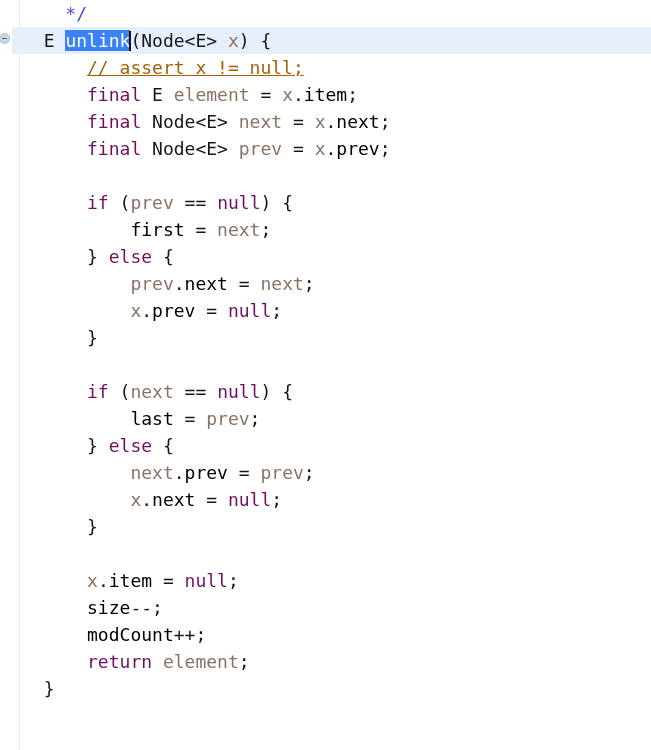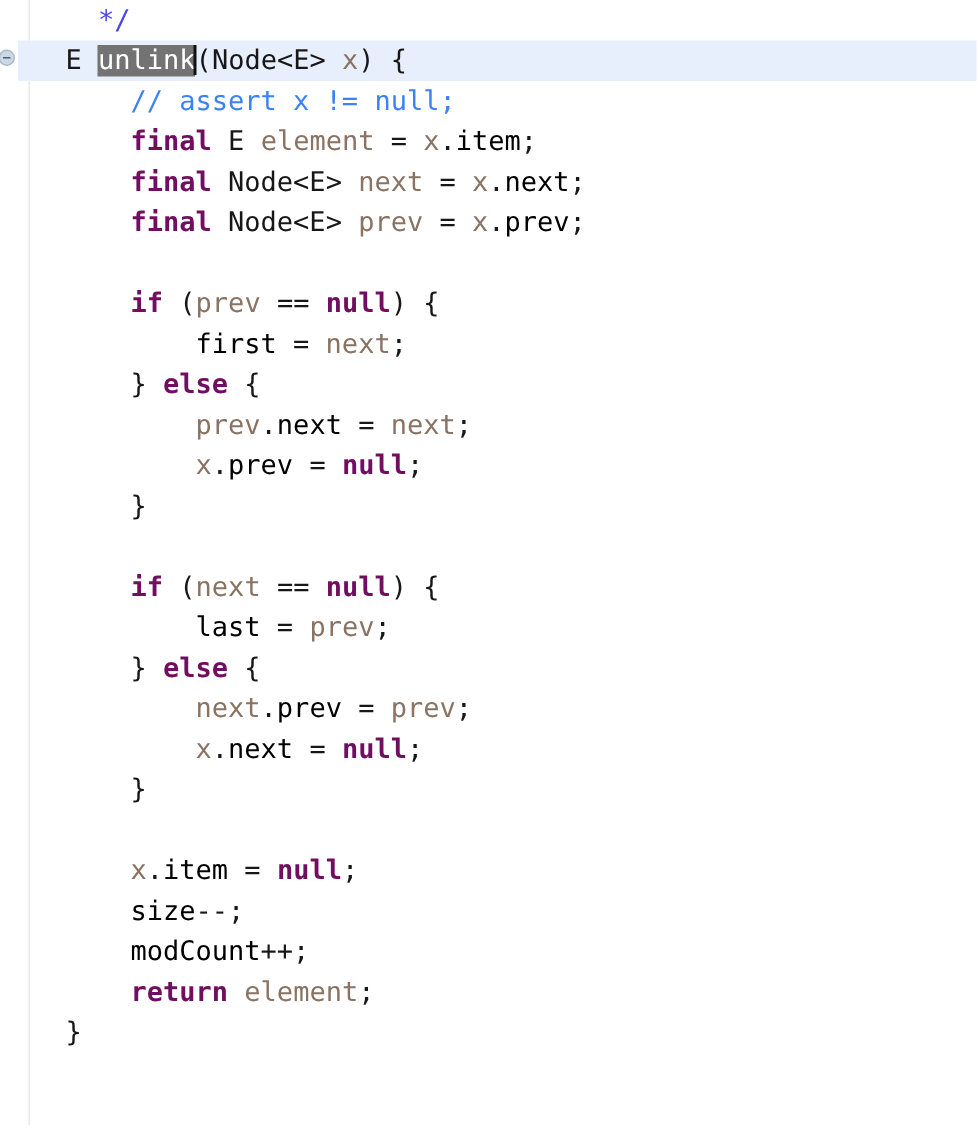--- a/index.html
+++ b/index.html
@@ -81,29 +81,29 @@
     color: #111111;
     letter-spacing: 0px;
   }
   .line {
     height: 27px;
     white-space: pre;
     position: relative;
   }
 
   
-  .kw      { color: #720e62; font-weight: bold; }
-  .cmt     { color: #3b82f6; }
+  .kw      { color: #720e62; font-weight: normal; }
+  .cmt     { color: #a16207; text-decoration: underline; }
   .doc     { color: #4848e6; }
   .fld     { color: #000000; }
   .var     { color: #8a7363; }
   .plain   { color: #171717; }
   .typ     { color: #171717; }
   .punct   { color: #171717; }
-  .sel     { background: #737373; color: #ffffff; }
+  .sel     { background: #3b82f6; color: #ffffff; }
   .caret   {
     display: inline-block;
     width: 0;
     border-left: 2px solid #111111;
     height: 20px;
     vertical-align: -4px;
     margin-left: -1px;
     margin-right: -1px;
   }
 </style>

